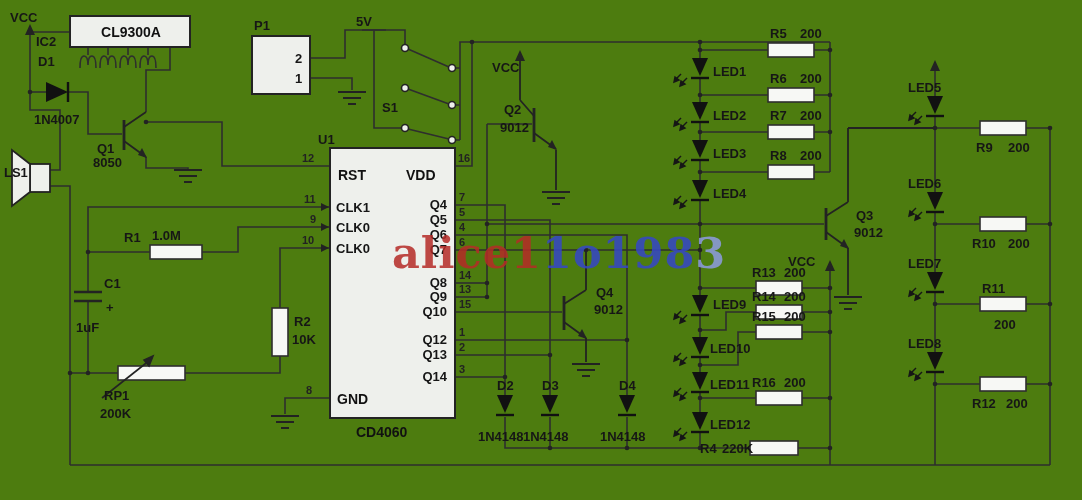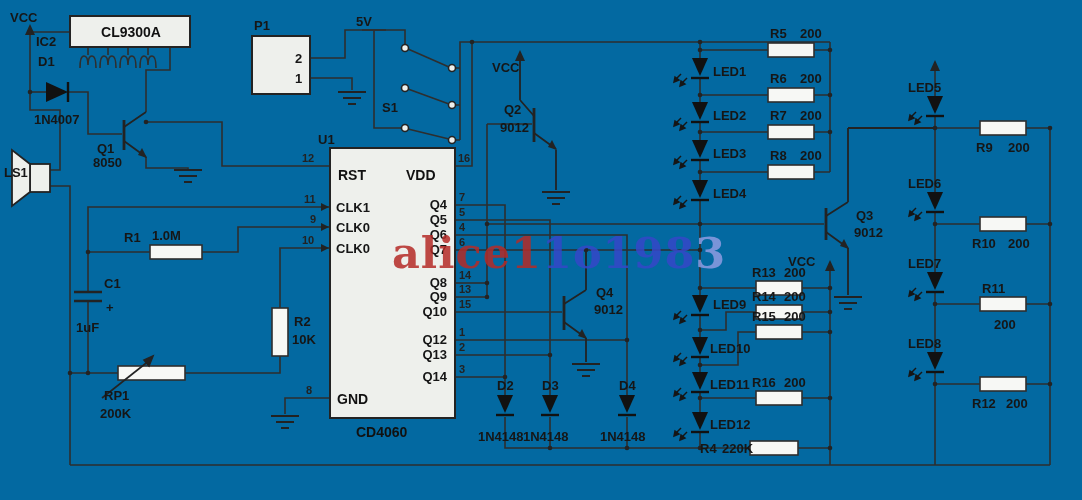--- a/index.html
+++ b/index.html
@@ -1,16 +1,16 @@
 <!DOCTYPE html>
 <html><head>
 <meta charset="utf-8">
 <style>
   html,body{margin:0;padding:0;background:#c9ccc9;}
-  #stage{width:1082px;height:500px;background:#0369a1;position:relative;overflow:hidden;}
+  #stage{width:1082px;height:500px;background:#4d7c0f;position:relative;overflow:hidden;}
   svg{display:block;}
   .lbl{font:700 13px "Liberation Sans","DejaVu Sans",sans-serif;fill:#161616;}
   .big{font:700 14px "Liberation Sans","DejaVu Sans",sans-serif;fill:#111;}
   .sm {font:700 11px "Liberation Sans","DejaVu Sans",sans-serif;fill:#222;}
   .wm {font:700 43px "DejaVu Serif","Liberation Serif",serif;letter-spacing:1px;opacity:.85;}
 </style>
 </head>
 <body>
 
 <div id="stage">

